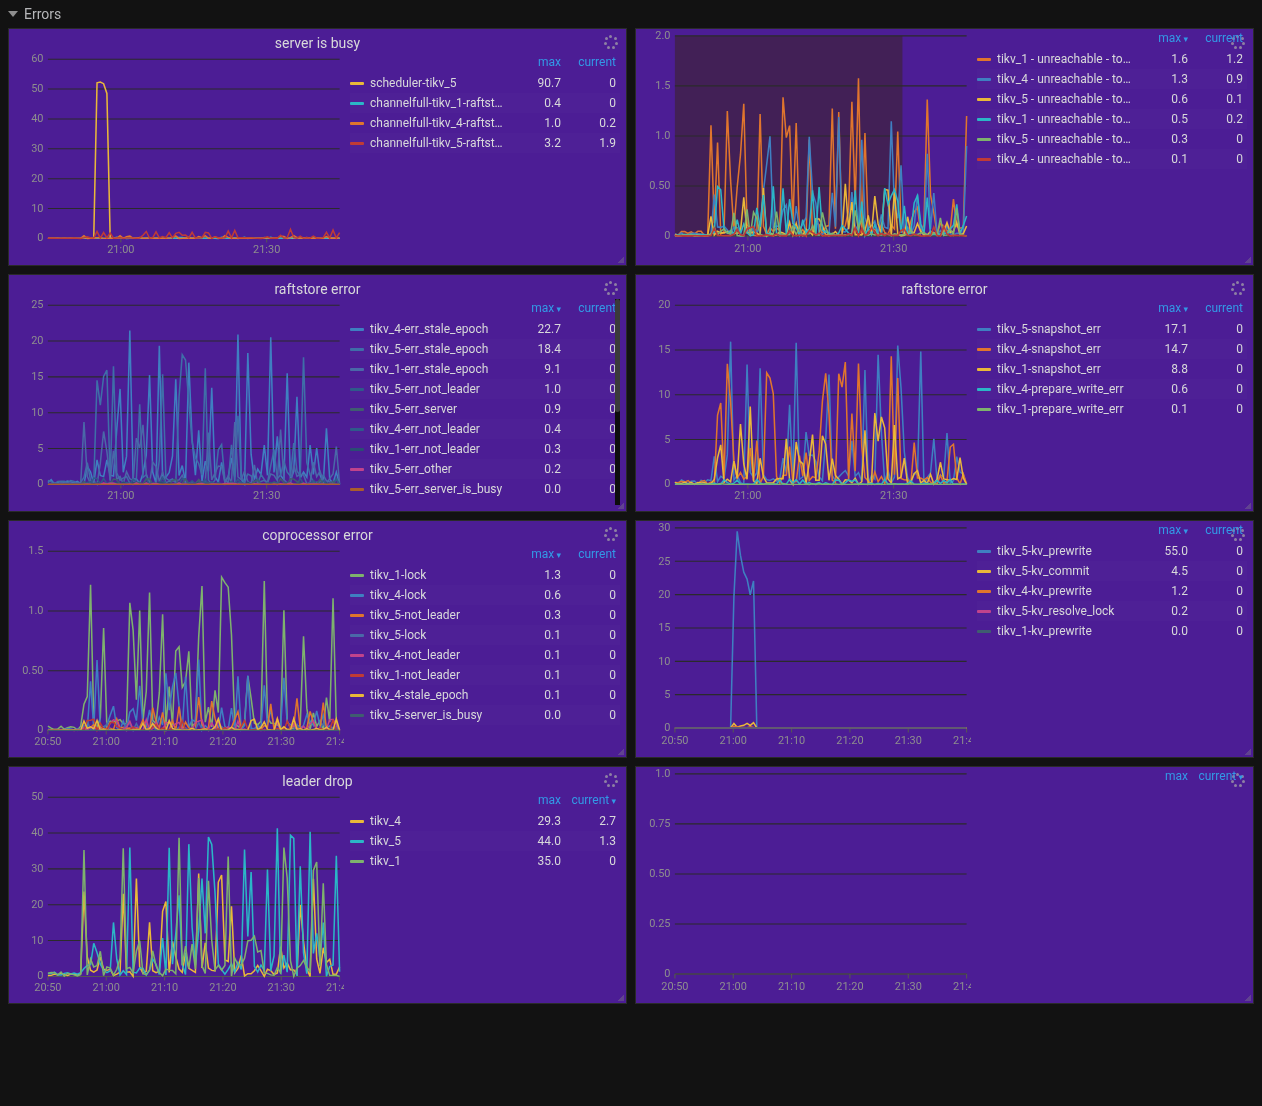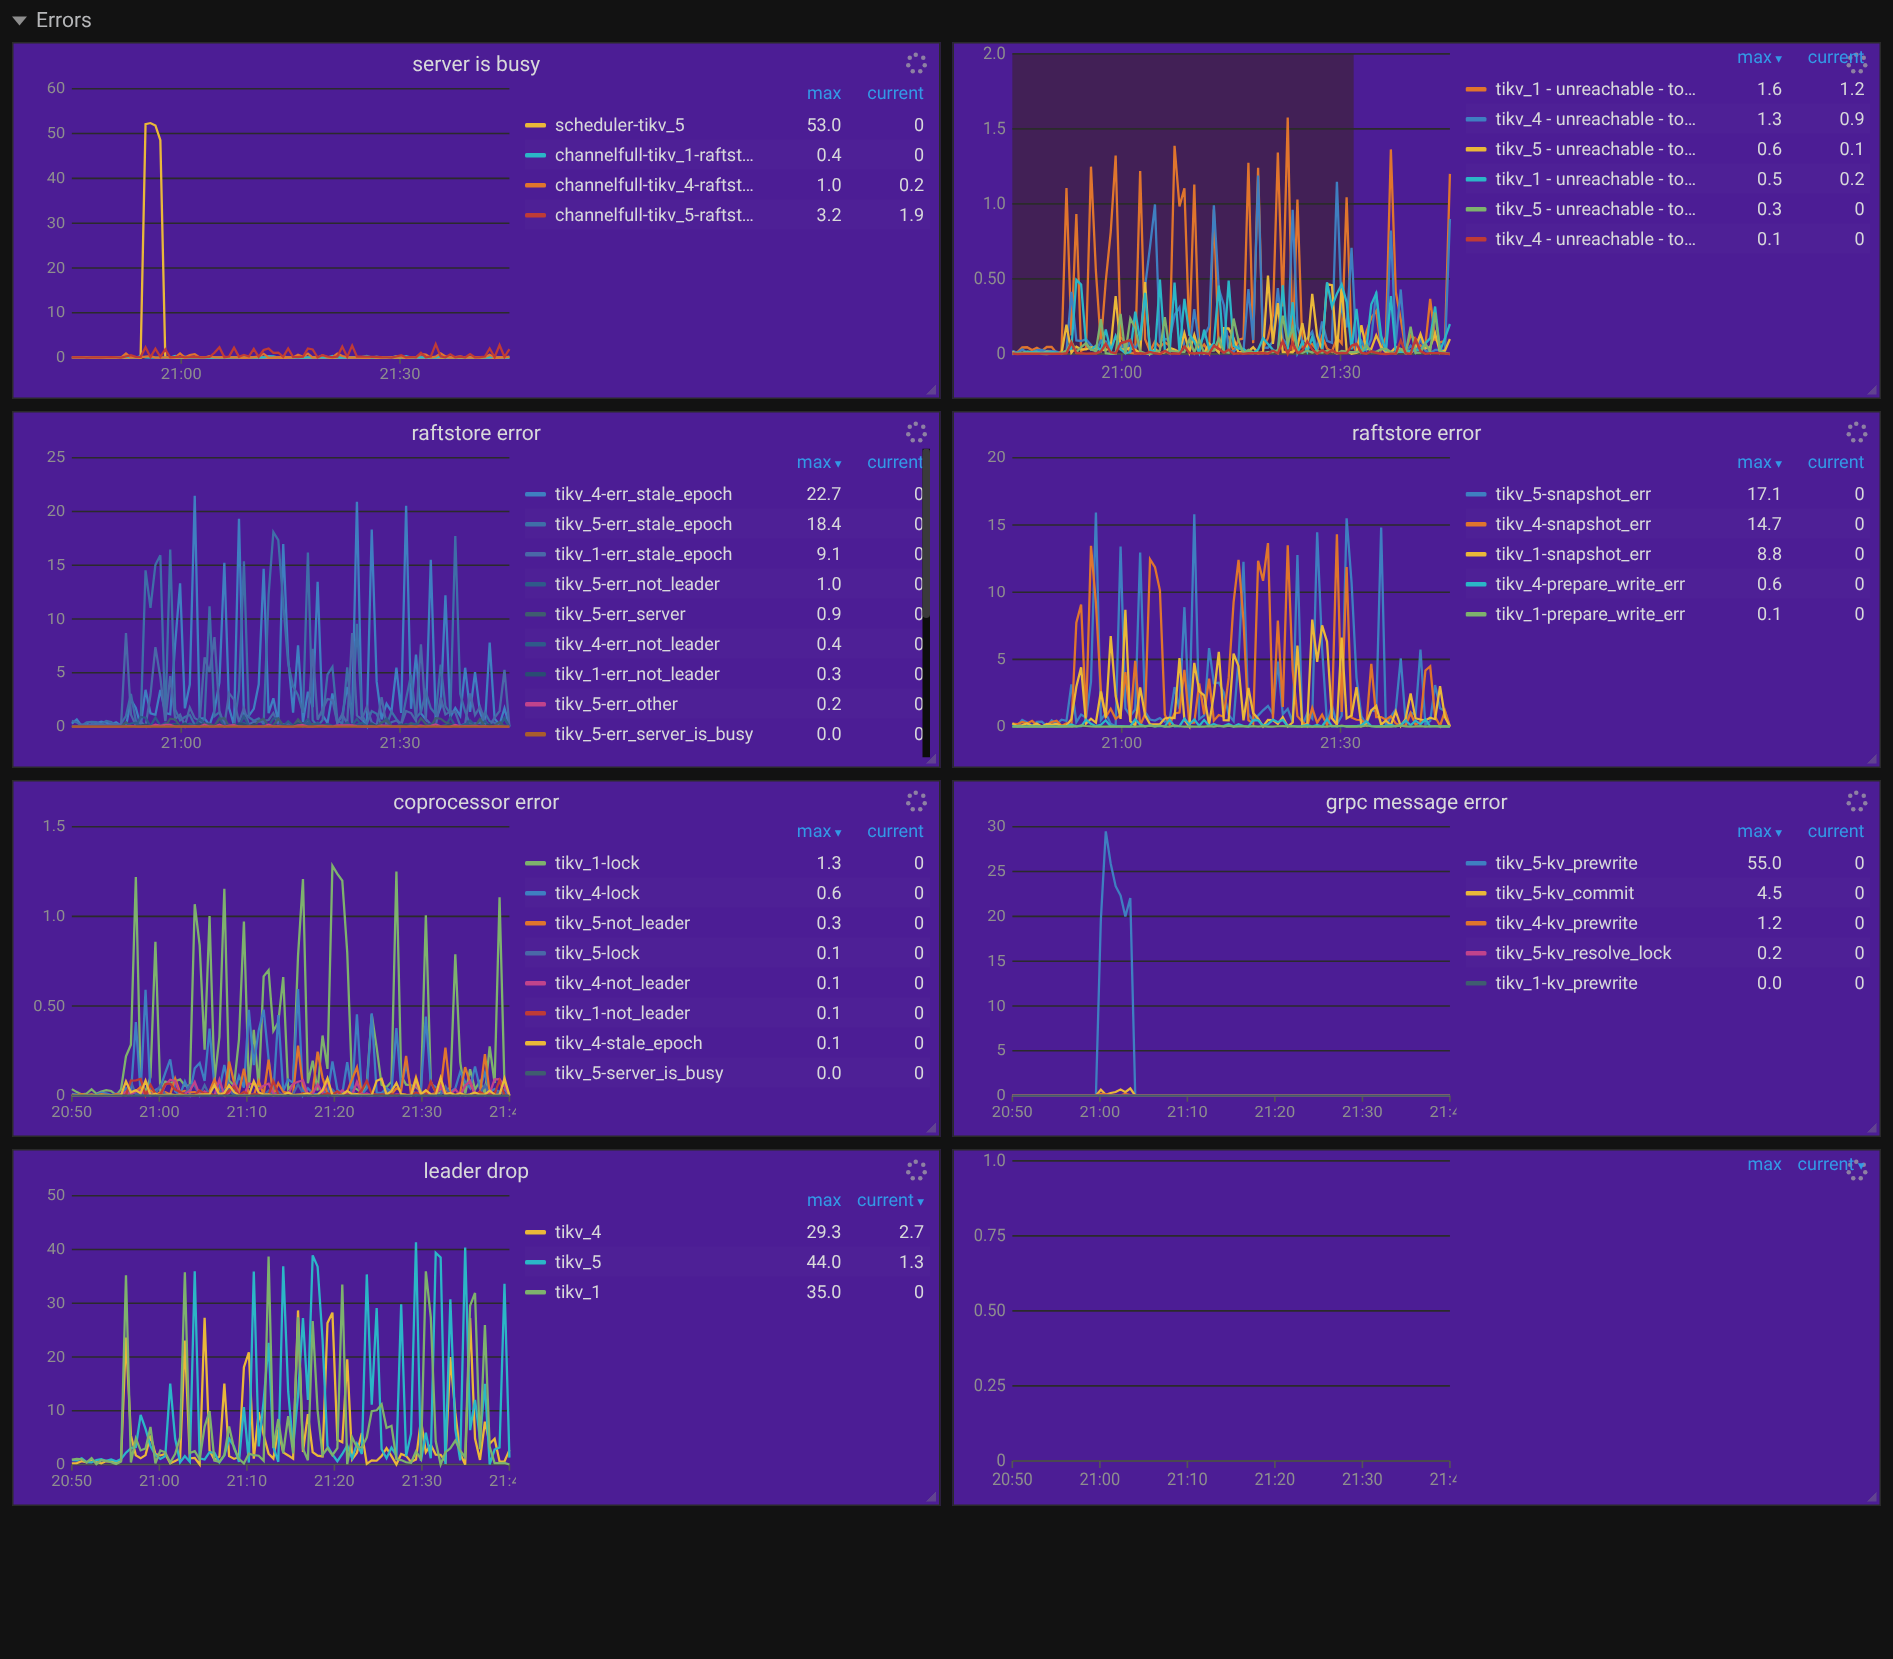--- a/index.html
+++ b/index.html
@@ -159,21 +159,21 @@
           </svg>
         </div>
         <div class="legend">
           <div class="legend-hdr">
             <span>max</span>
             <span>current</span>
           </div>
           <div class="legend-row">
             <span class="swatch" style="background: rgb(234, 184, 57);"></span>
             <span class="lname">scheduler-tikv_5</span>
-            <span class="lval">53.0</span>
+            <span class="lval">90.7</span>
             <span class="lval">0</span>
           </div>
           <div class="legend-row">
             <span class="swatch" style="background: rgb(43, 182, 199);"></span>
             <span class="lname">channelfull-tikv_1-raftstore</span>
             <span class="lval">0.4</span>
             <span class="lval">0</span>
           </div>
           <div class="legend-row">
             <span class="swatch" style="background: rgb(224, 117, 45);"></span>
@@ -569,21 +569,20 @@
     <div class="panel">
       <div class="loading-dots">
         <span></span>
         <span></span>
         <span></span>
         <span></span>
         <span></span>
         <span></span>
         <span></span>
       </div>
-      <div class="panel-title"><span>grpc message error</span></div>
       <div class="panel-body">
         <div class="chart-area">
           <svg class="chart" viewBox="0 0 300 200" preserveAspectRatio="none">
             <g>
               <line x1="30" x2="296" y1="180" y2="180" class="gridline"></line>
               <text x="26" y="183" text-anchor="end" fill="#8e8e8e" font-size="10">0</text>
               <line x1="30" x2="296" y1="151" y2="151" class="gridline"></line>
               <text x="26" y="154" text-anchor="end" fill="#8e8e8e" font-size="10">5</text>
               <line x1="30" x2="296" y1="122" y2="122" class="gridline"></line>
               <text x="26" y="125" text-anchor="end" fill="#8e8e8e" font-size="10">10</text>

